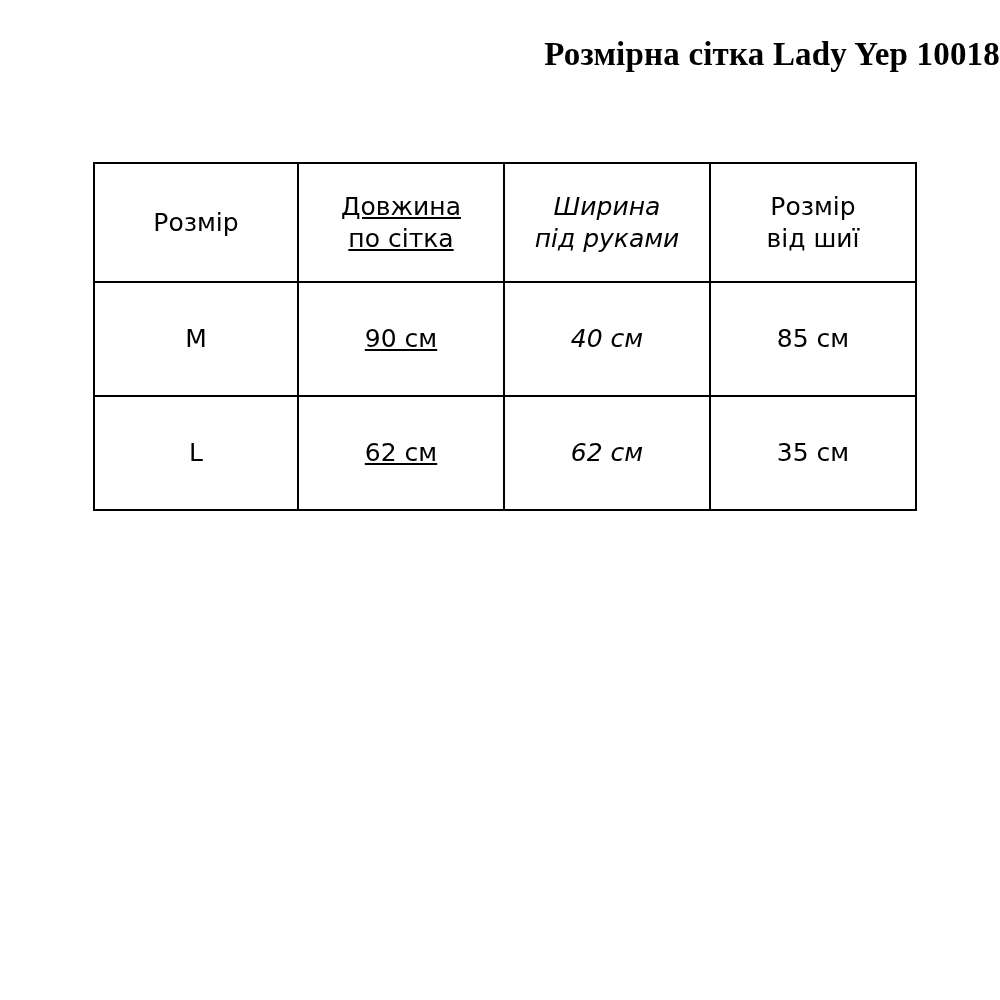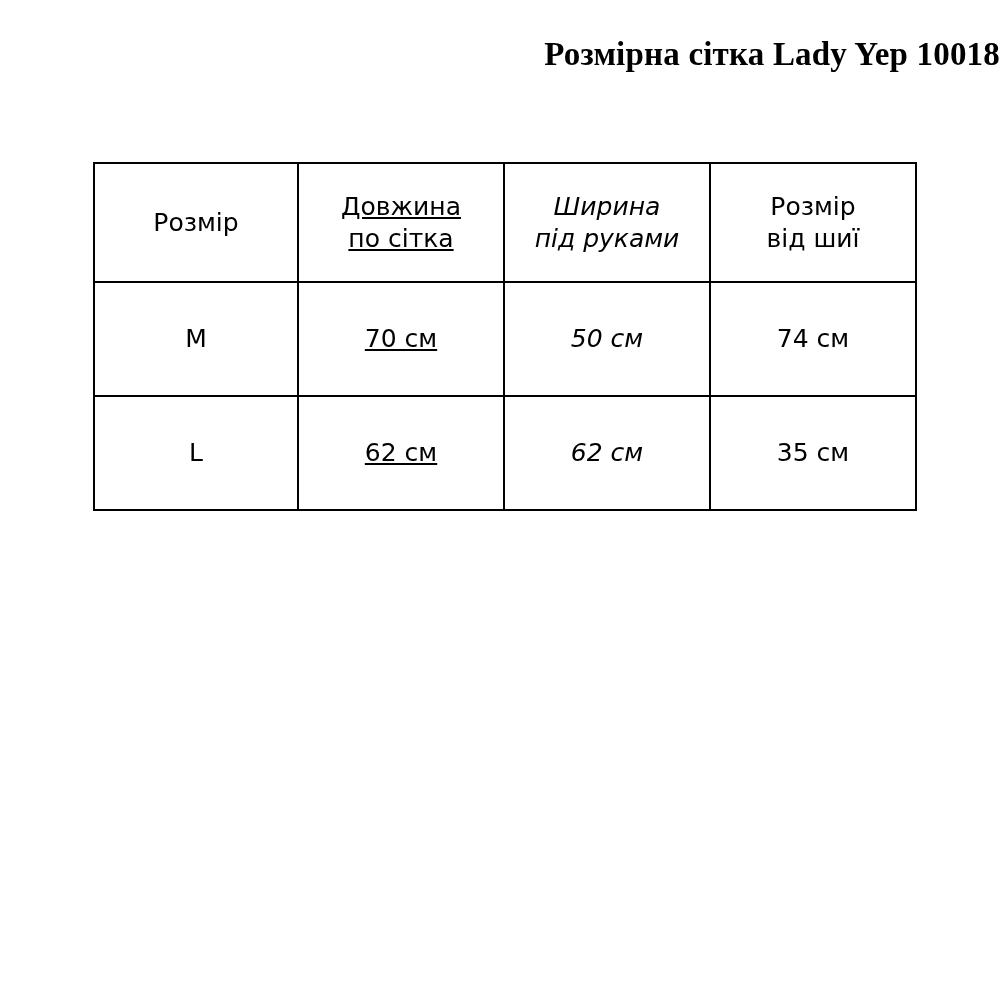--- a/index.html
+++ b/index.html
@@ -86,23 +86,23 @@
             <span class="hdr-line">Ширина</span>
             <span class="hdr-line">під руками</span>
           </td>
           <td class="col4">
             <span class="hdr-line">Розмір</span>
             <span class="hdr-line">від шиї</span>
           </td>
         </tr>
         <tr class="data-row">
           <td class="col1">M</td>
-          <td class="col2">70 см</td>
-          <td class="col3">50 см</td>
-          <td class="col4">74 см</td>
+          <td class="col2">90 см</td>
+          <td class="col3">40 см</td>
+          <td class="col4">85 см</td>
         </tr>
         <tr class="data-row">
           <td class="col1">L</td>
           <td class="col2">62 см</td>
           <td class="col3">62 см</td>
           <td class="col4">35 см</td>
         </tr>
       </tbody>
     </table>
   </div>

